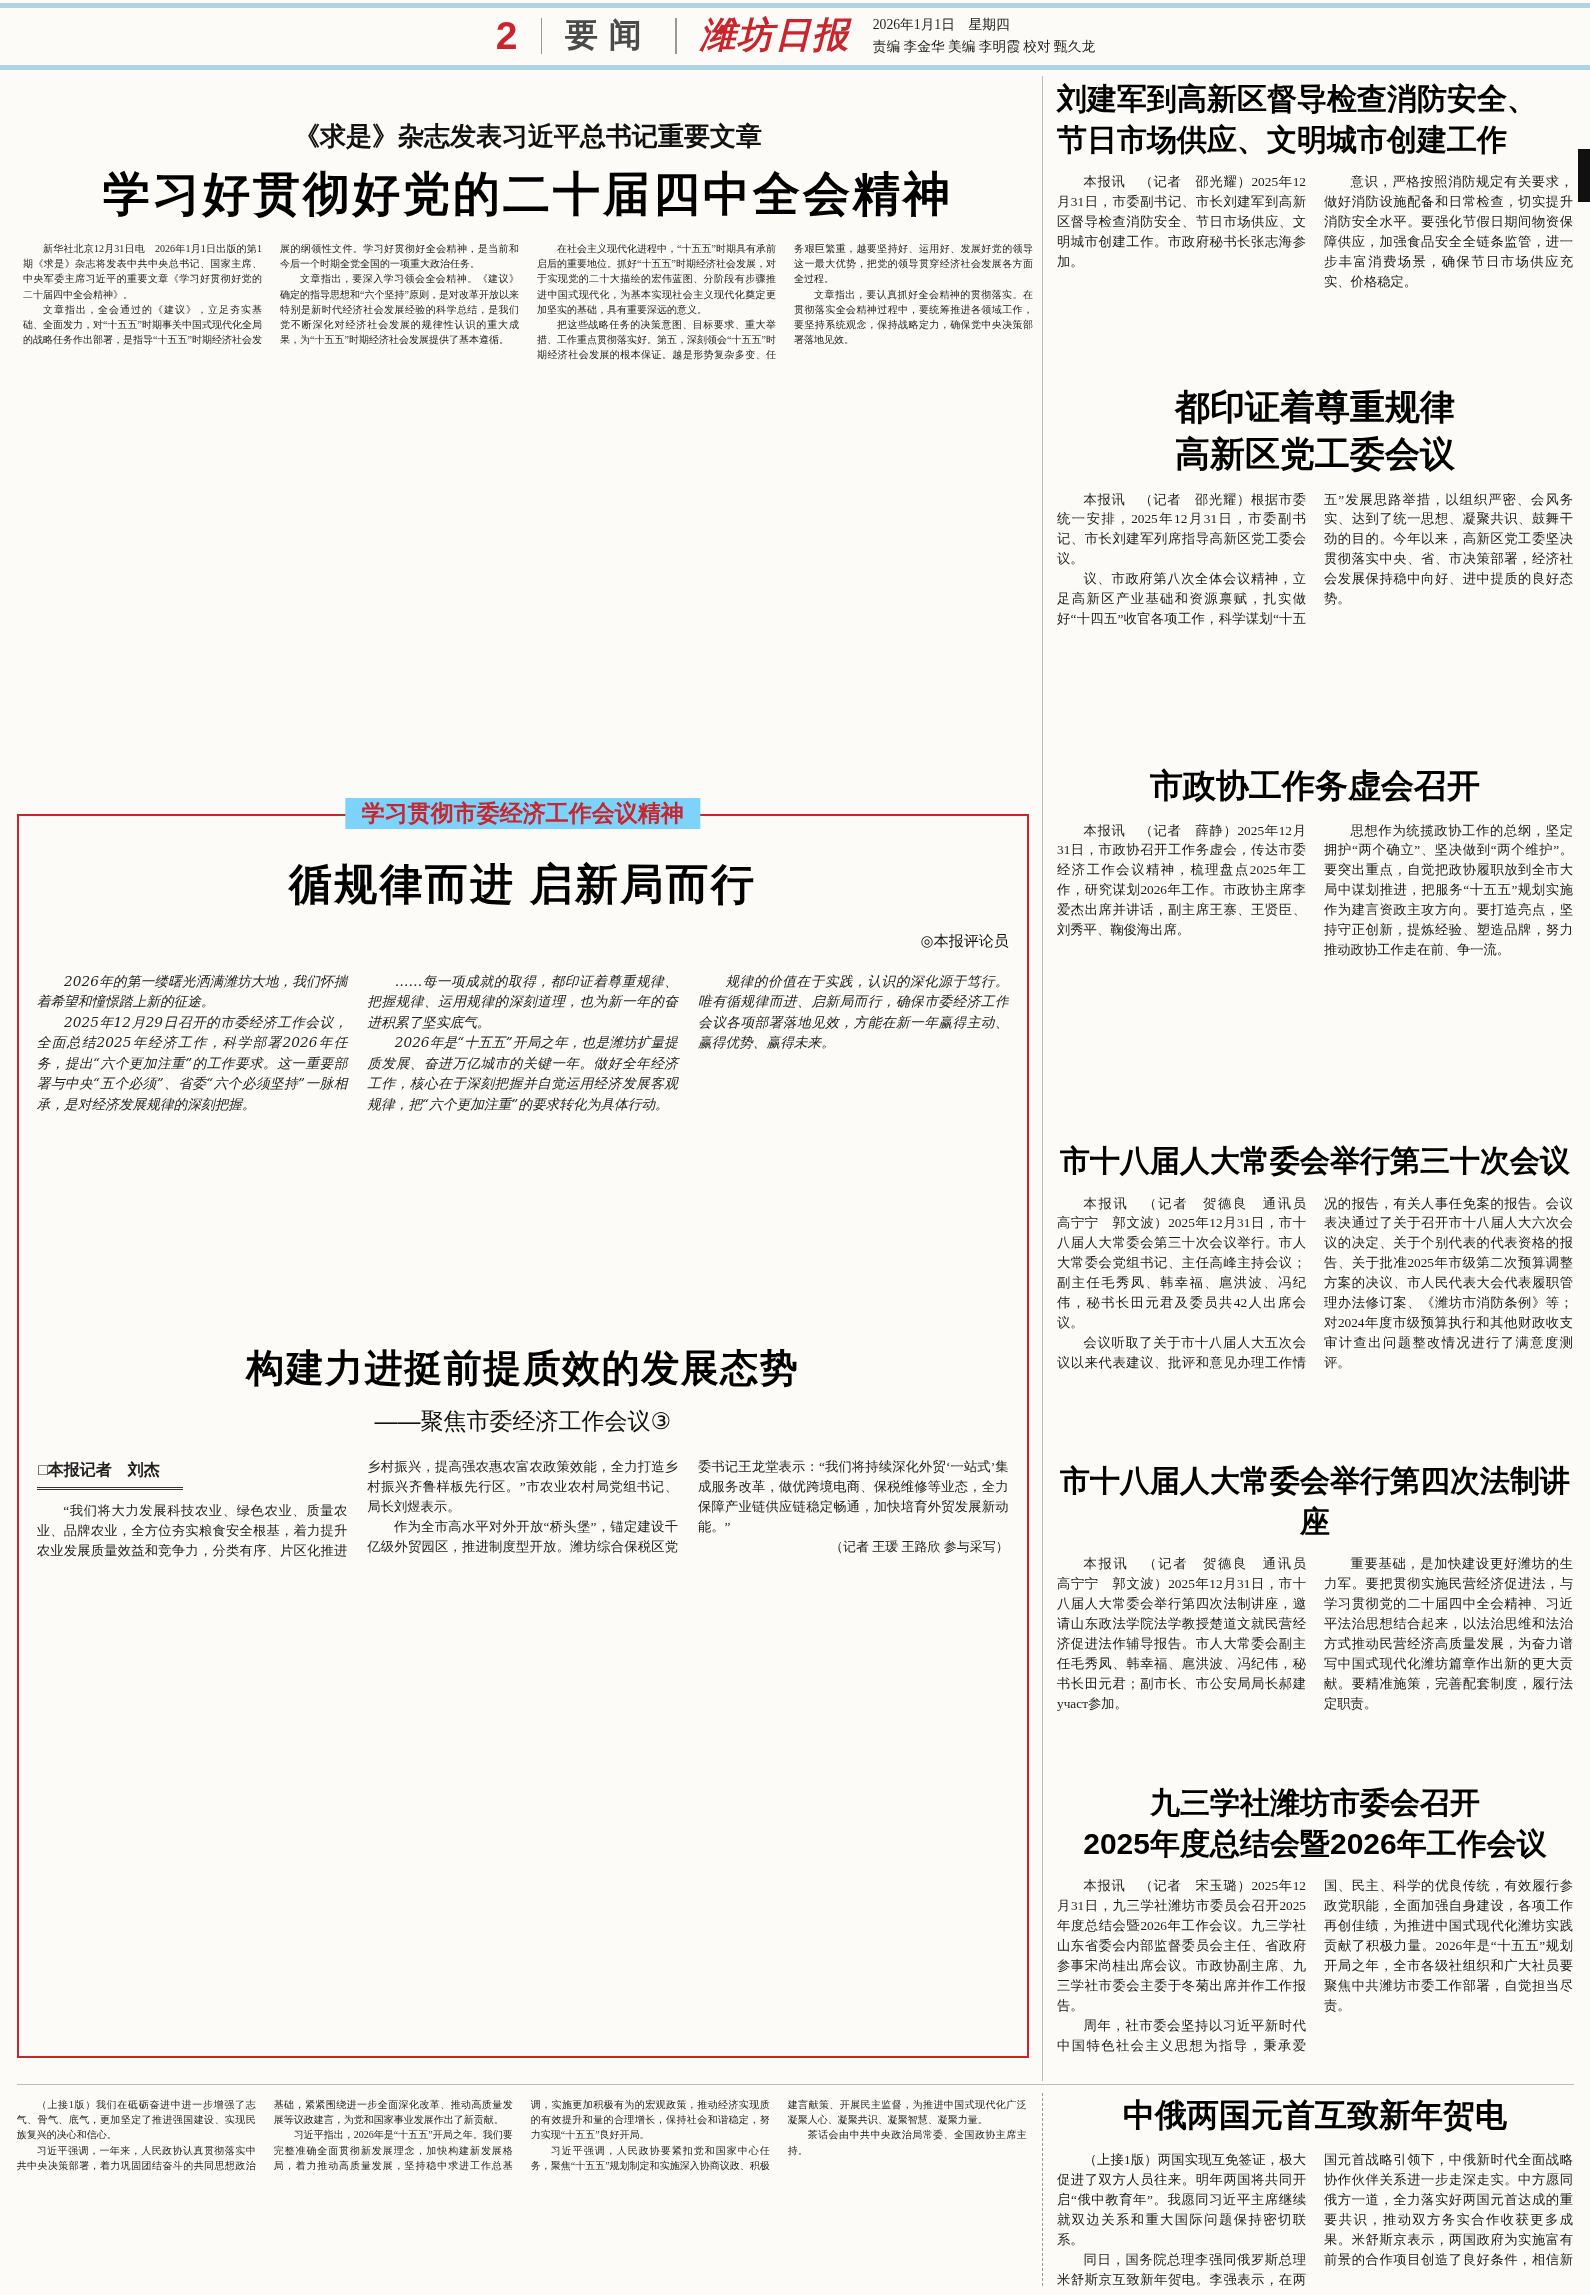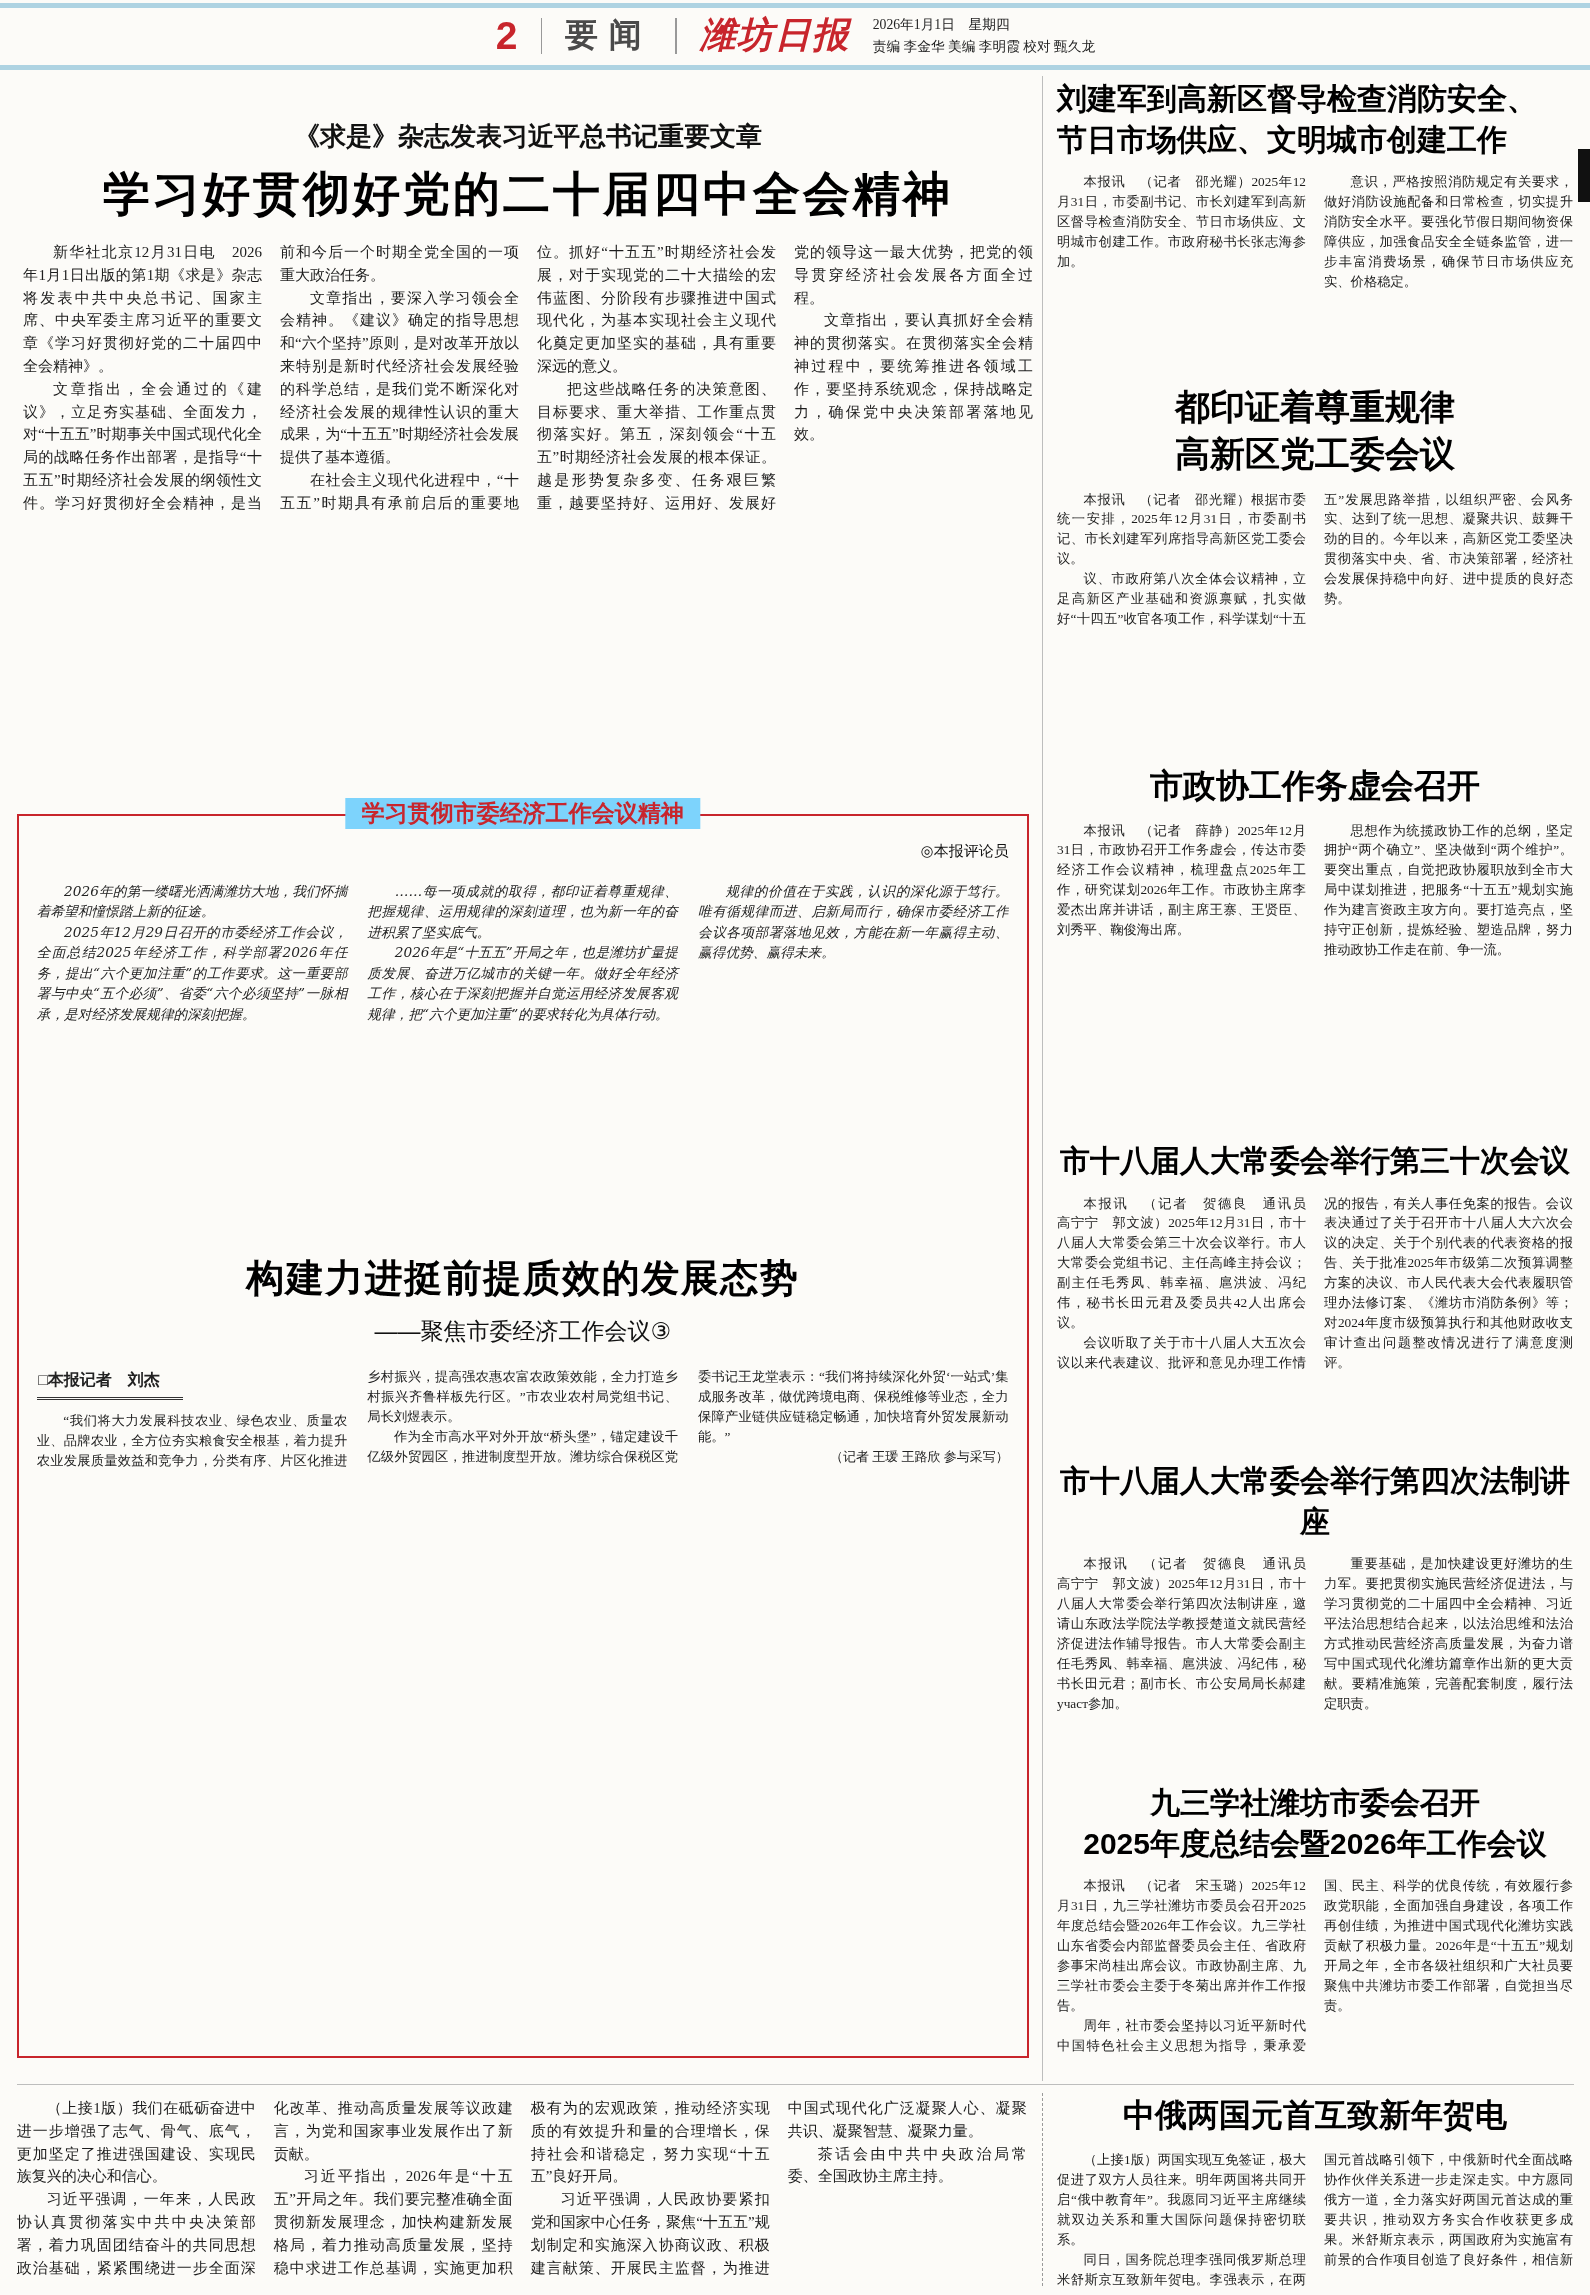--- a/index.html
+++ b/index.html
@@ -16,21 +16,21 @@
                 font-size:33px;color:#4a4a4a;letter-spacing:10.6px;}
   .paper-logo{font-family:"DejaVu Serif",serif;font-weight:bold;font-style:italic;
               font-size:36px;color:#c8252c;letter-spacing:1.5px;}
   .mast-info{font-size:13.7px;line-height:1.6;color:#222;}
   
   .lead{position:absolute;left:23px;top:79px;width:1010px;}
   .lead-kicker{text-align:center;font-family:"Liberation Sans","DejaVu Sans",sans-serif;
                font-weight:bold;font-size:26px;color:#111;margin-top:40px;}
   .lead-headline{text-align:center;font-family:"Liberation Sans","DejaVu Sans",sans-serif;
                  font-weight:bold;font-size:47px;letter-spacing:3px;color:#000;margin-top:9px;}
-  .body-cols{margin-top:15px;text-align:justify;font-size:15px;line-height:1.52;color:#1c1c1c;}
+  .body-cols{margin-top:15px;text-align:justify;font-size:10px;line-height:1.52;color:#1c1c1c;}
   .body-cols p{margin:0;text-indent:2em;}
   .cols4{column-count:4;column-gap:18px;height:607px;overflow:hidden;}
   .cols3{column-count:3;column-gap:20px;overflow:hidden;}
   .cols2{column-count:2;column-gap:18px;overflow:hidden;}
   
   .vdiv{position:absolute;left:1042px;top:76px;width:0.8px;height:2005px;background:#bdbdbd;}
   
   .redbox{position:absolute;left:16.7px;top:814px;width:1012px;height:1244px;
           border:2.3px solid #c8252c;box-sizing:border-box;padding:7.6px 18px;}
   .box-kicker{position:absolute;top:-18px;left:50%;transform:translateX(-50%);
@@ -104,20 +104,21 @@
         <p>在社会主义现代化进程中，“十五五”时期具有承前启后的重要地位。抓好“十五五”时期经济社会发展，对于实现党的二十大描绘的宏伟蓝图、分阶段有步骤推进中国式现代化，为基本实现社会主义现代化奠定更加坚实的基础，具有重要深远的意义。</p>
         <p>把这些战略任务的决策意图、目标要求、重大举措、工作重点贯彻落实好。第五，深刻领会“十五五”时期经济社会发展的根本保证。越是形势复杂多变、任务艰巨繁重，越要坚持好、运用好、发展好党的领导这一最大优势，把党的领导贯穿经济社会发展各方面全过程。</p>
         <p>文章指出，要认真抓好全会精神的贯彻落实。在贯彻落实全会精神过程中，要统筹推进各领域工作，要坚持系统观念，保持战略定力，确保党中央决策部署落地见效。</p>
       </div>
   </div>
 
   <div class="vdiv"></div>
 
   <div class="redbox">
     <div class="box-kicker">学习贯彻市委经济工作会议精神</div>
+    <div class="comm-headline">循规律而进  启新局而行</div>
     <div class="comm-byline">◎本报评论员</div>
     <div class="comm-body cols3">
         <p>2026年的第一缕曙光洒满潍坊大地，我们怀揣着希望和憧憬踏上新的征途。</p>
         <p>2025年12月29日召开的市委经济工作会议，全面总结2025年经济工作，科学部署2026年任务，提出“六个更加注重”的工作要求。这一重要部署与中央“五个必须”、省委“六个必须坚持”一脉相承，是对经济发展规律的深刻把握。</p>
         <p>……每一项成就的取得，都印证着尊重规律、把握规律、运用规律的深刻道理，也为新一年的奋进积累了坚实底气。</p>
         <p>2026年是“十五五”开局之年，也是潍坊扩量提质发展、奋进万亿城市的关键一年。做好全年经济工作，核心在于深刻把握并自觉运用经济发展客观规律，把“六个更加注重”的要求转化为具体行动。</p>
         <p>规律的价值在于实践，认识的深化源于笃行。唯有循规律而进、启新局而行，确保市委经济工作会议各项部署落地见效，方能在新一年赢得主动、赢得优势、赢得未来。</p>
       </div>
     <div class="feat-headline">构建力进挺前提质效的发展态势</div>
     <div class="feat-sub">——聚焦市委经济工作会议③</div>

